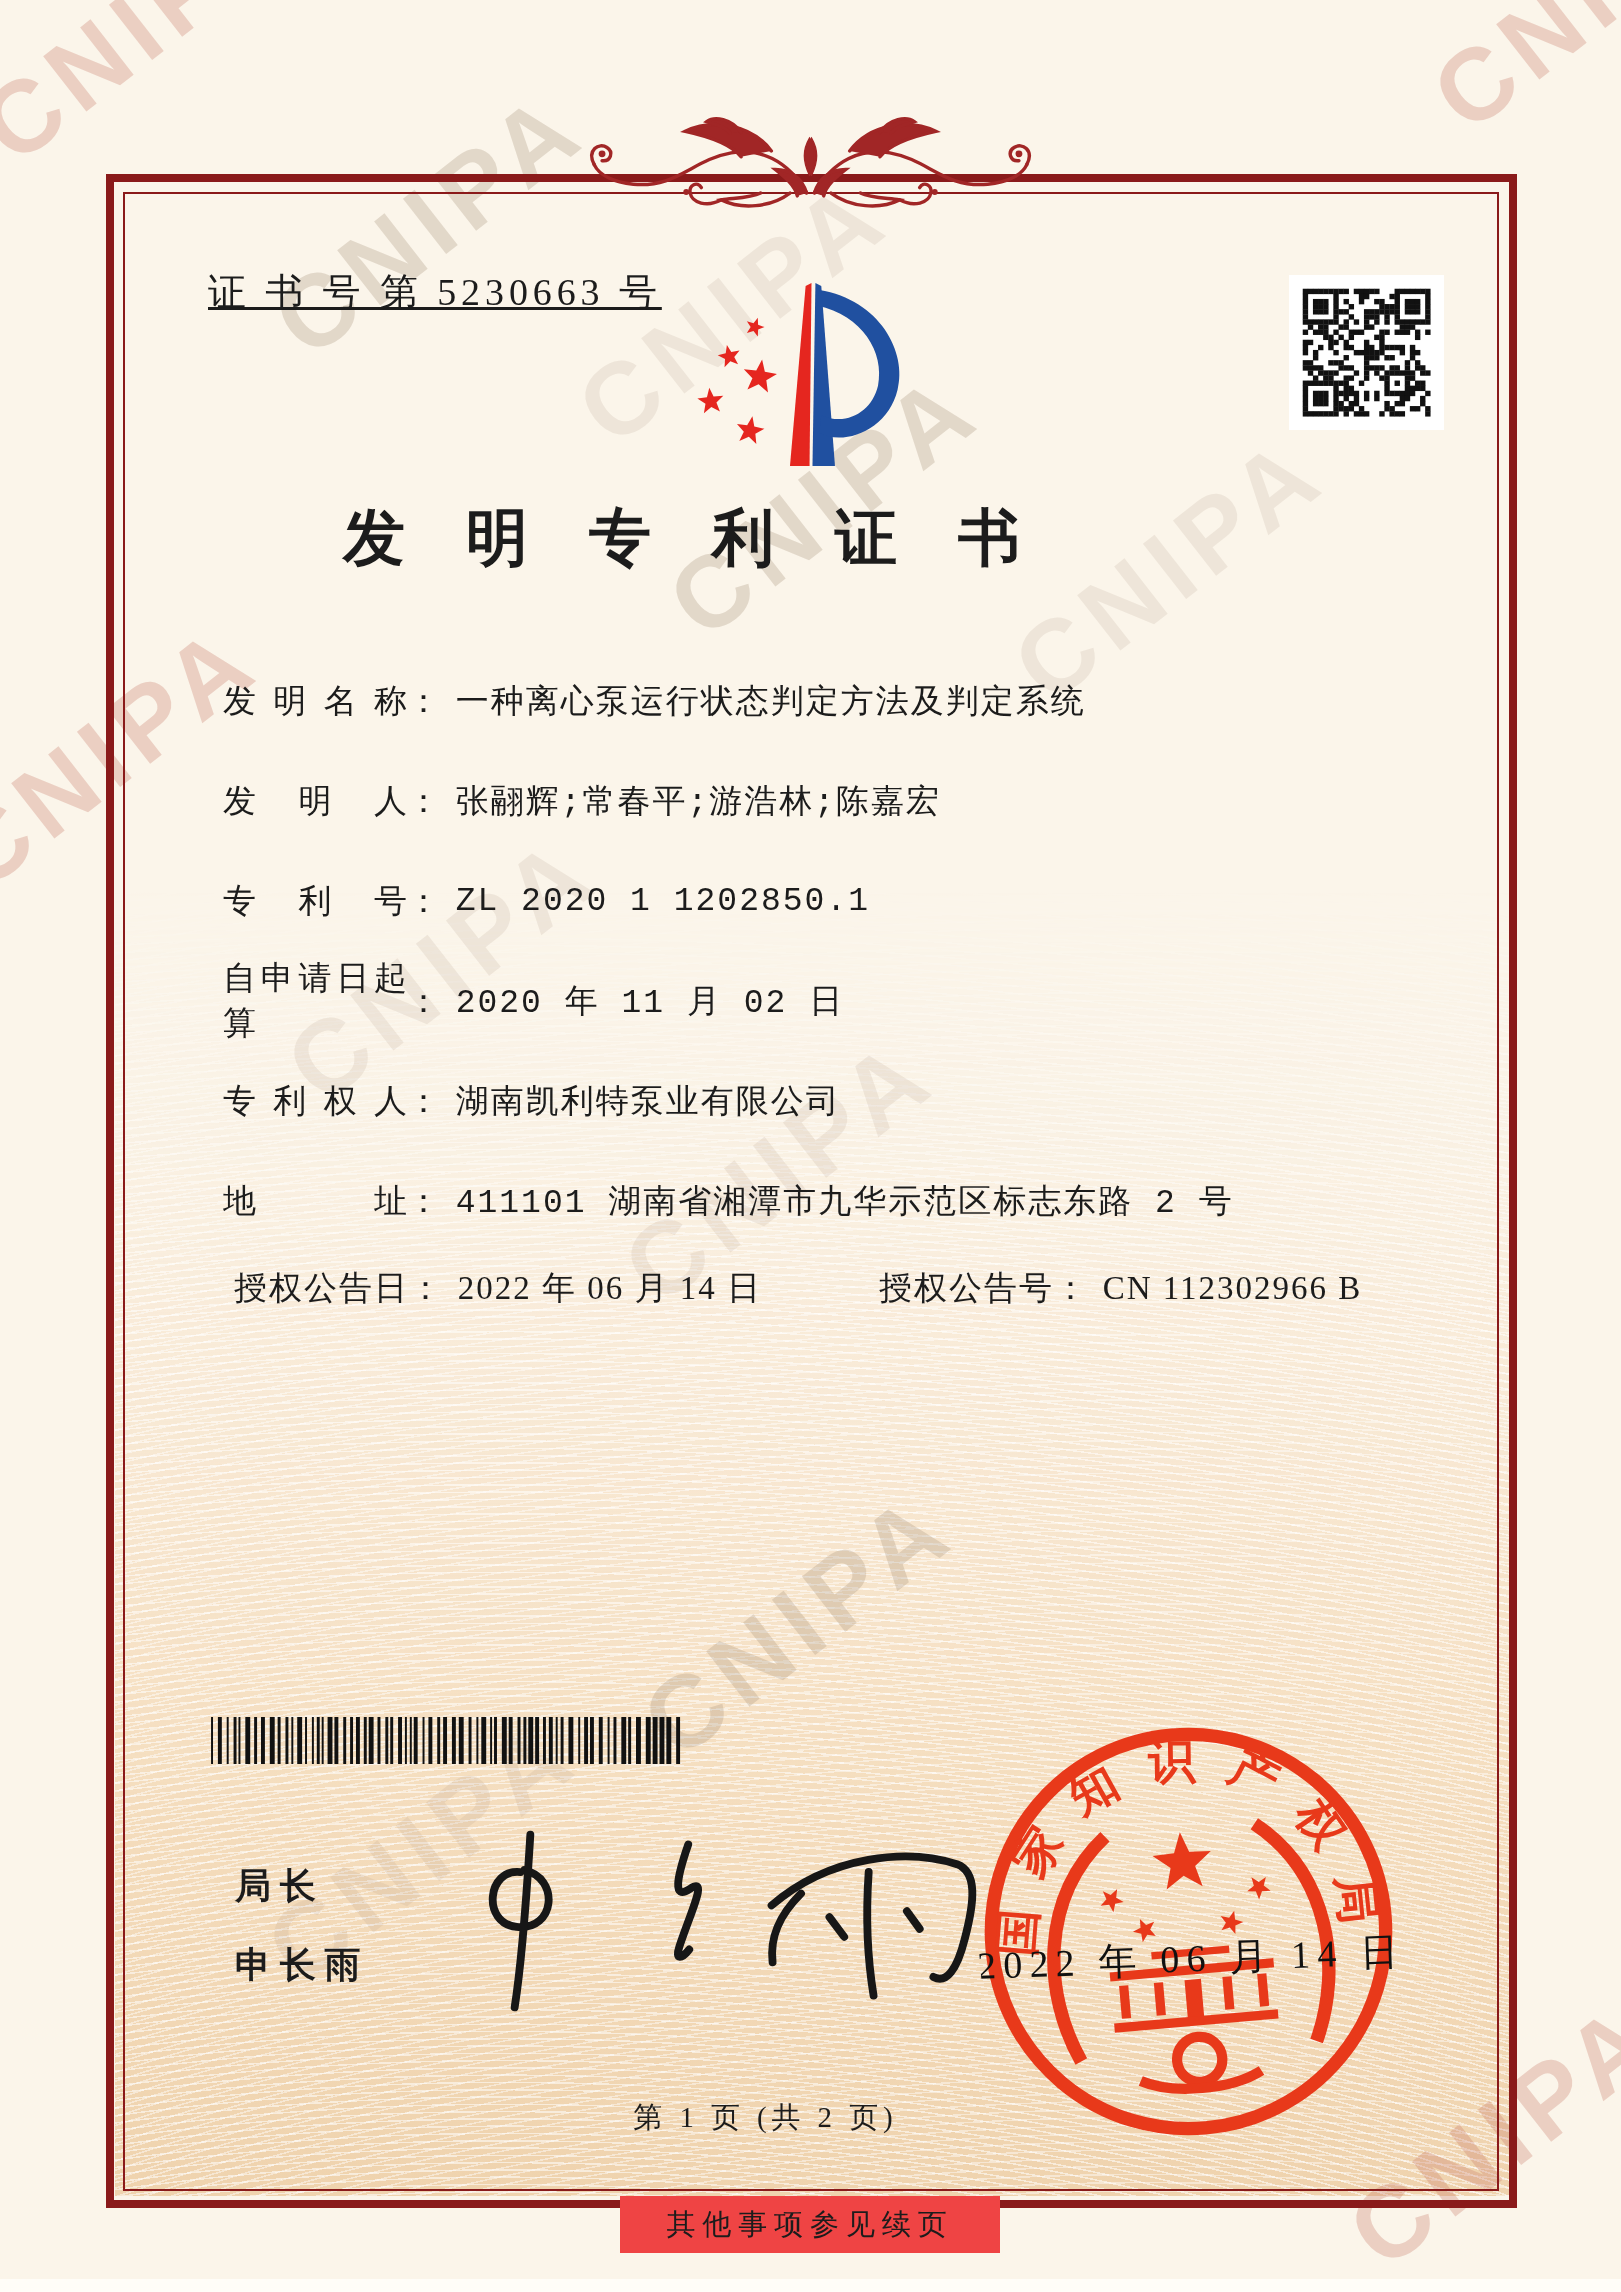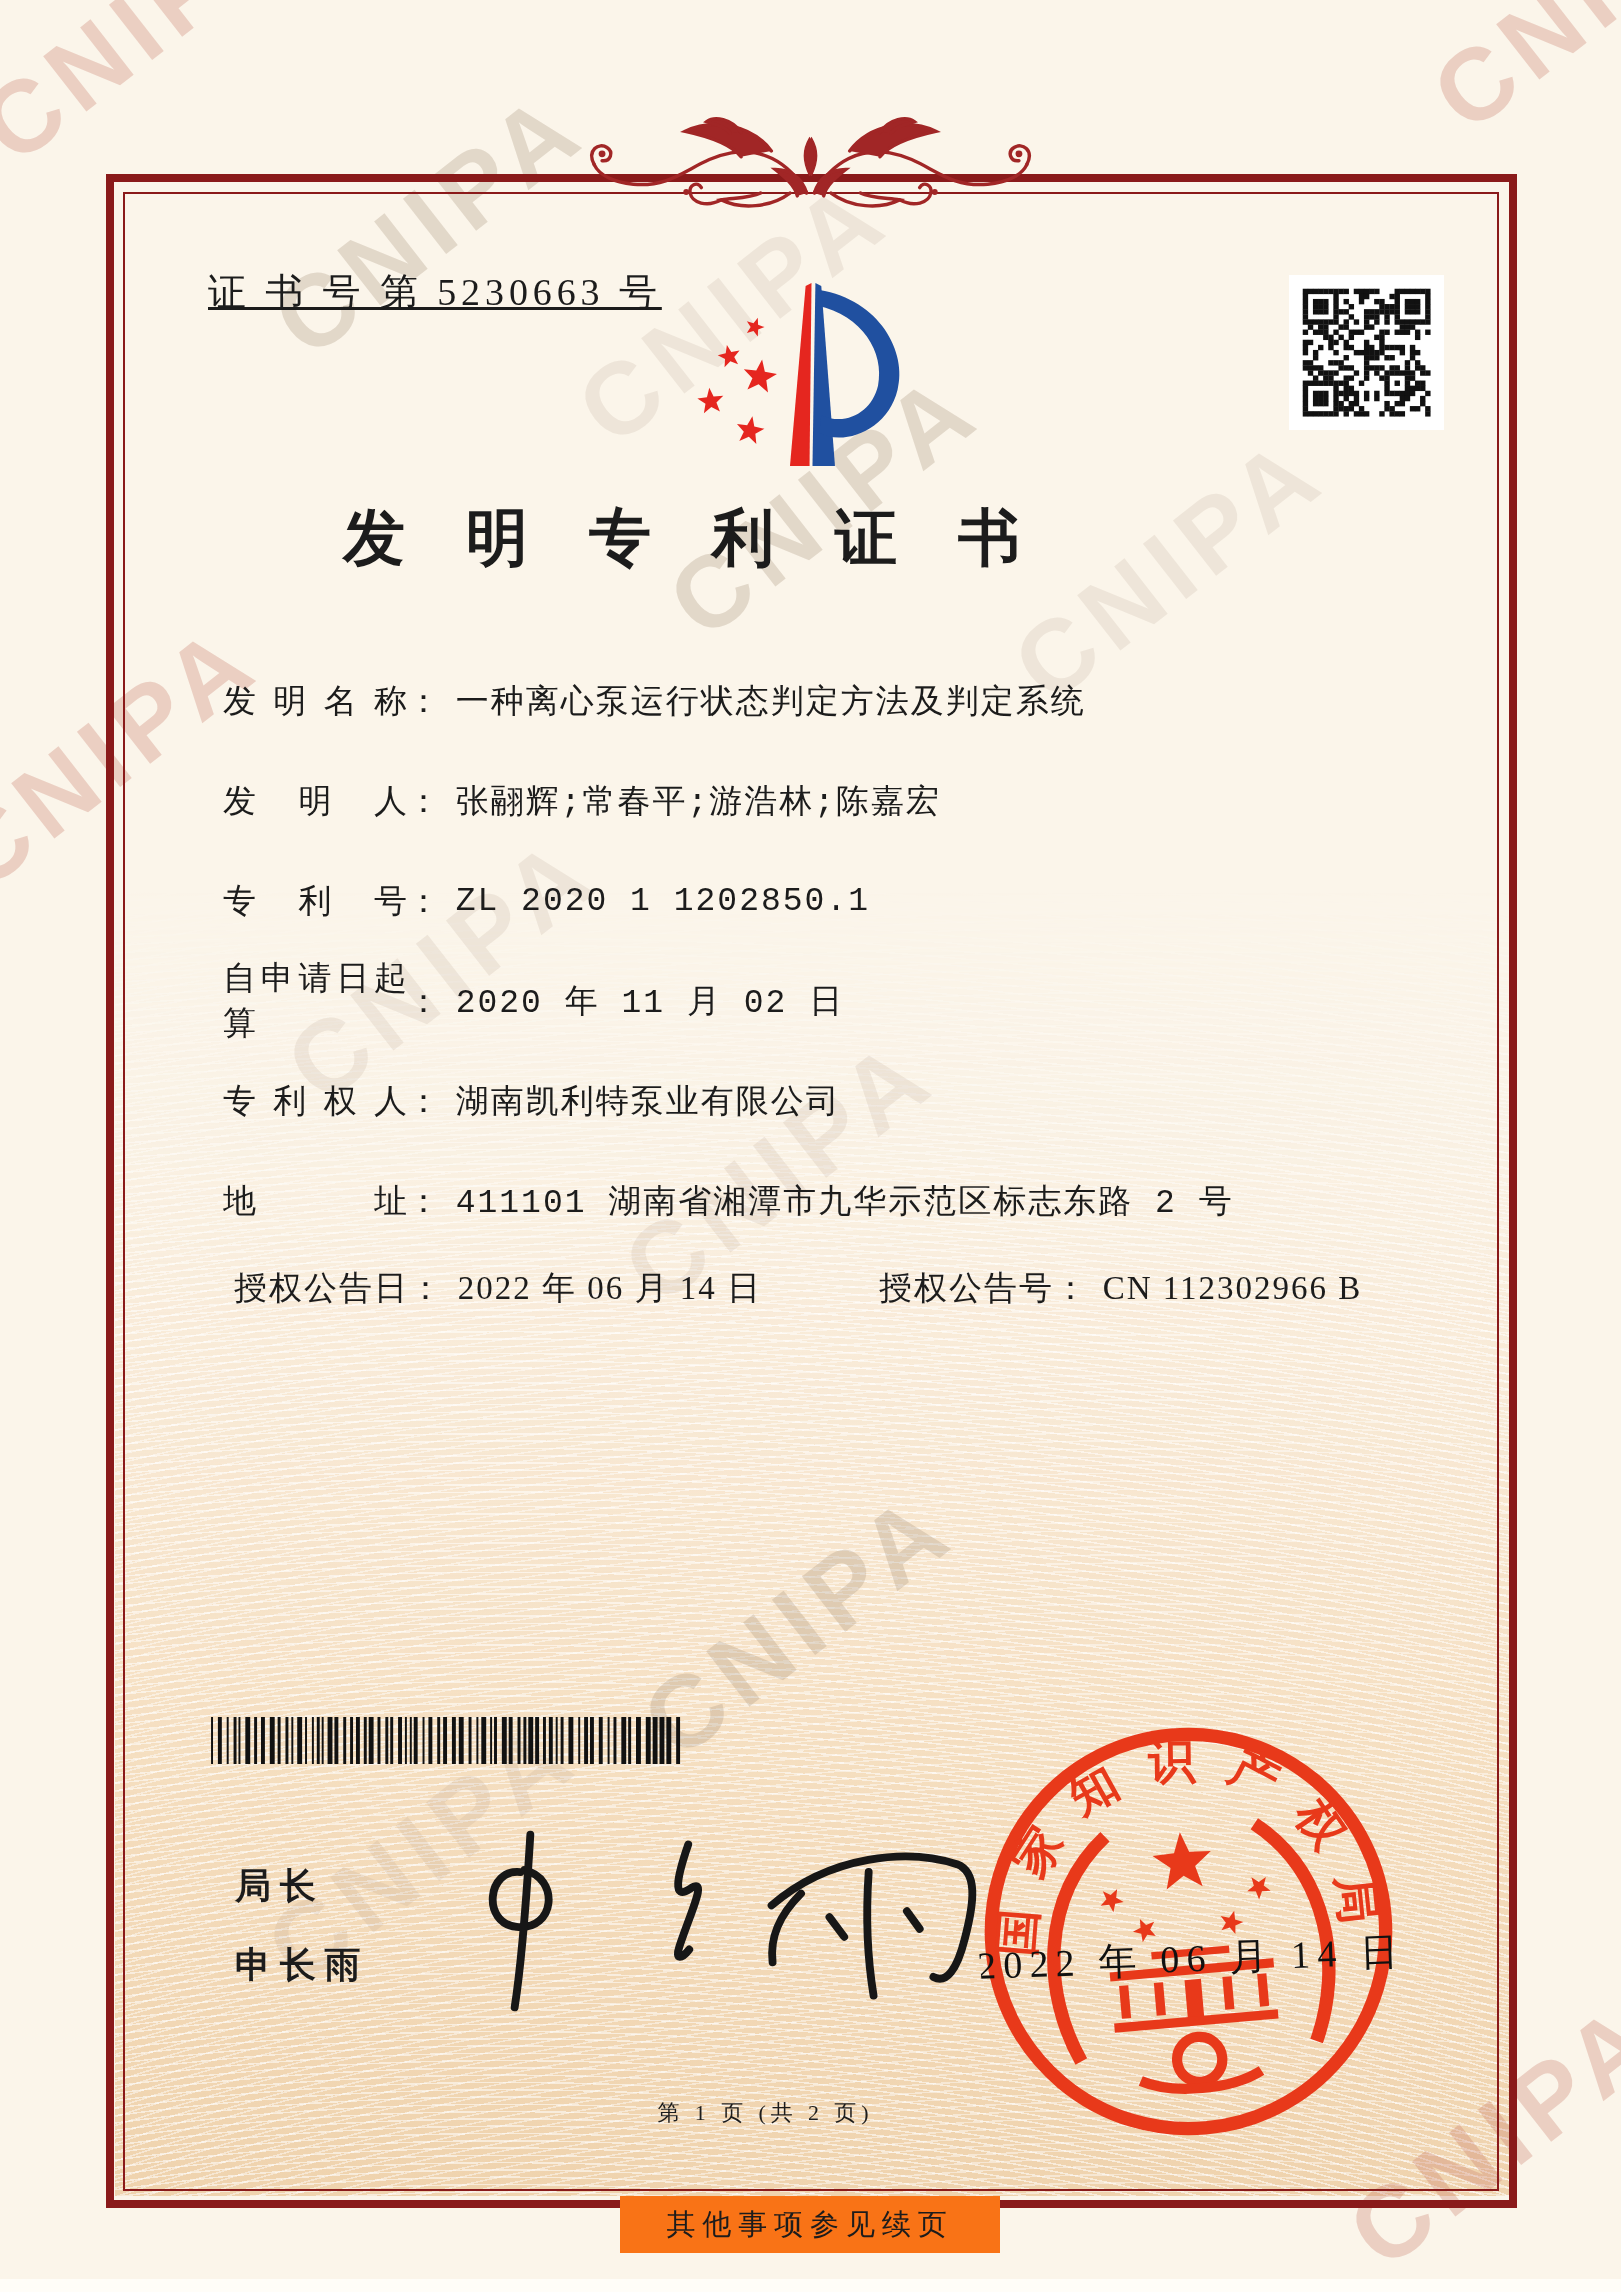--- a/index.html
+++ b/index.html
@@ -56,24 +56,24 @@
   
   #barcode{position:absolute; left:211px; top:1717px; z-index:3;}
   #sig-title{position:absolute; left:235px; top:1862px; z-index:3;
     font-family:"Liberation Sans","DejaVu Sans",sans-serif; font-weight:600; font-size:36px; letter-spacing:8.8px;}
   #sig-name{position:absolute; left:235px; top:1941px; z-index:3;
     font-family:"Liberation Sans","DejaVu Sans",sans-serif; font-weight:600; font-size:36px; letter-spacing:8.8px;}
   #signature{position:absolute; left:446px; top:1821px; z-index:3;}
   #seal{position:absolute; left:978px; top:1721px; z-index:4; transform:rotate(-5deg);}
   #seal-date{font-size:37px; letter-spacing:7px; fill:#111;}
   
-  #page-info{position:absolute; left:0; top:2098px; width:1531px; z-index:3; text-align:center; font-size:22px; letter-spacing:4.9px;}
+  #page-info{position:absolute; left:0; top:2098px; width:1531px; z-index:3; text-align:center; font-size:29px; letter-spacing:4.9px;}
   #note-box{
     position:absolute; left:620px; top:2196px; width:380px; height:57px; z-index:5;
-    background:#f97316; text-align:center; line-height:57px; font-size:29px; letter-spacing:6.9px;
+    background:#ef4444; text-align:center; line-height:57px; font-size:29px; letter-spacing:6.9px;
   }
   #bottom-strip{position:absolute; left:0; bottom:0; width:1621px; height:13.7px; background:#fffdf8; z-index:1;}
 </style>
 </head>
 <body>
 
 <div id="page">
 
   <div id="waves"></div>
   <div id="bottom-strip"></div>

